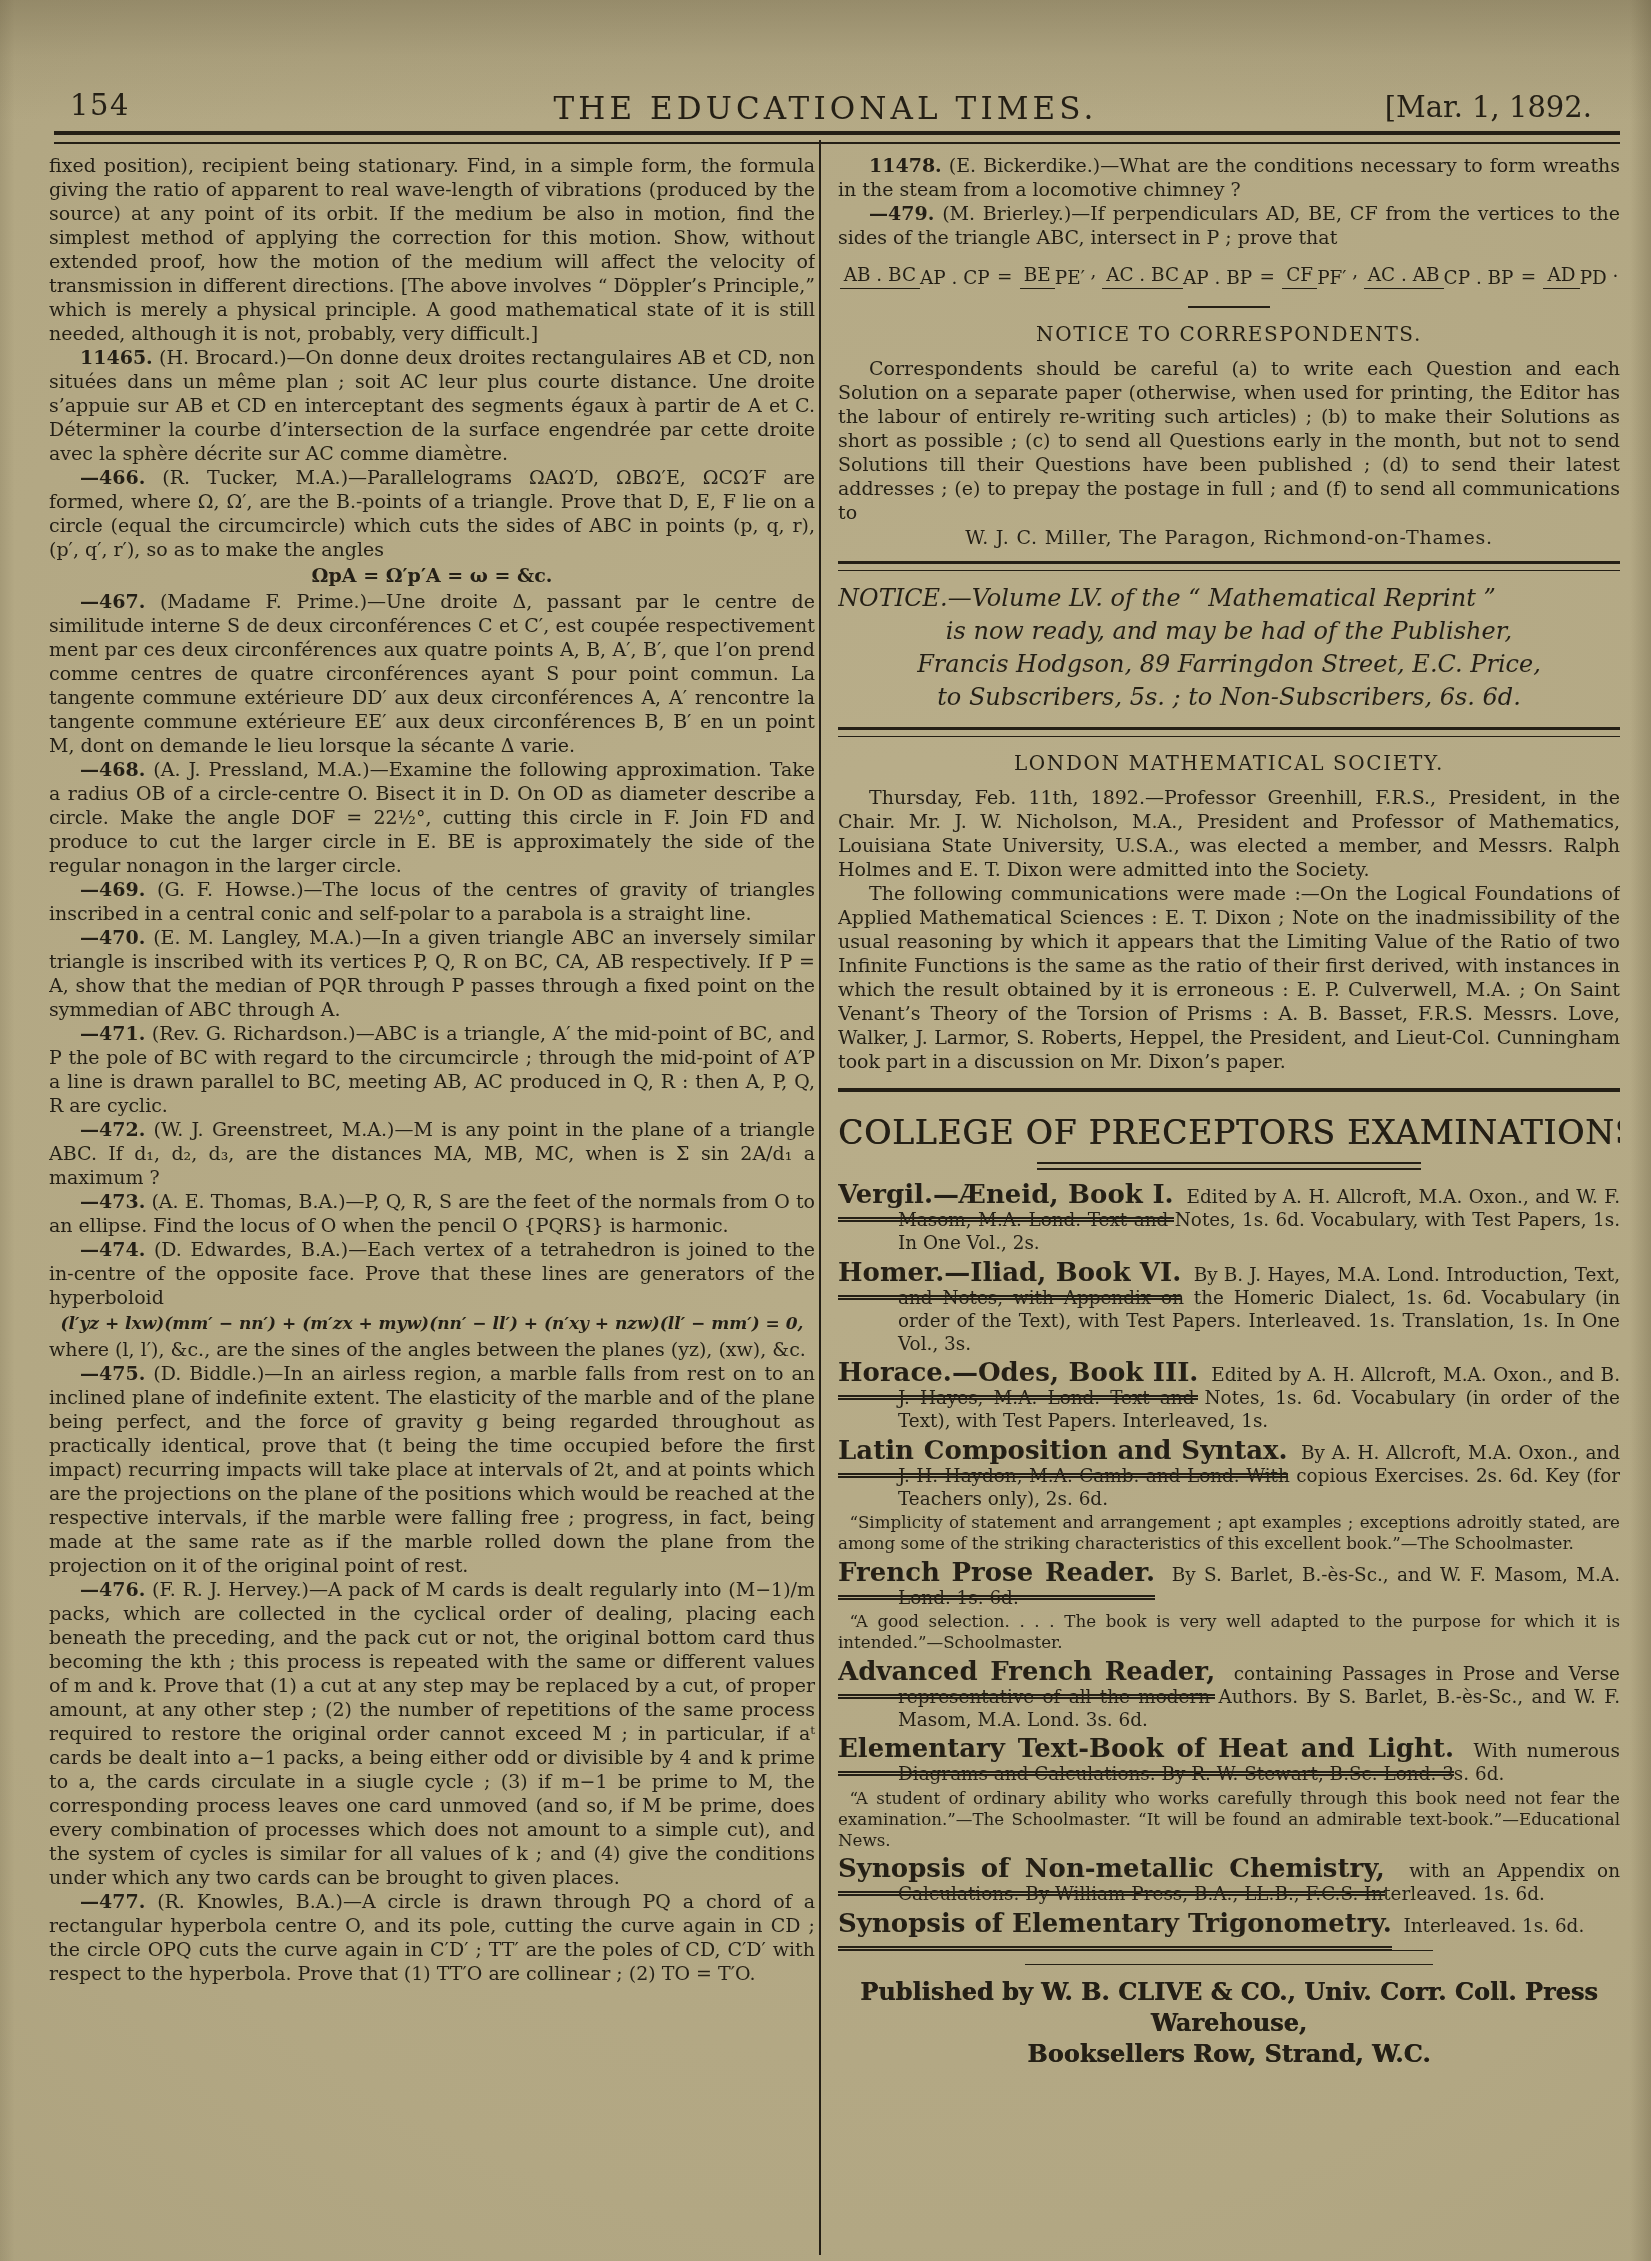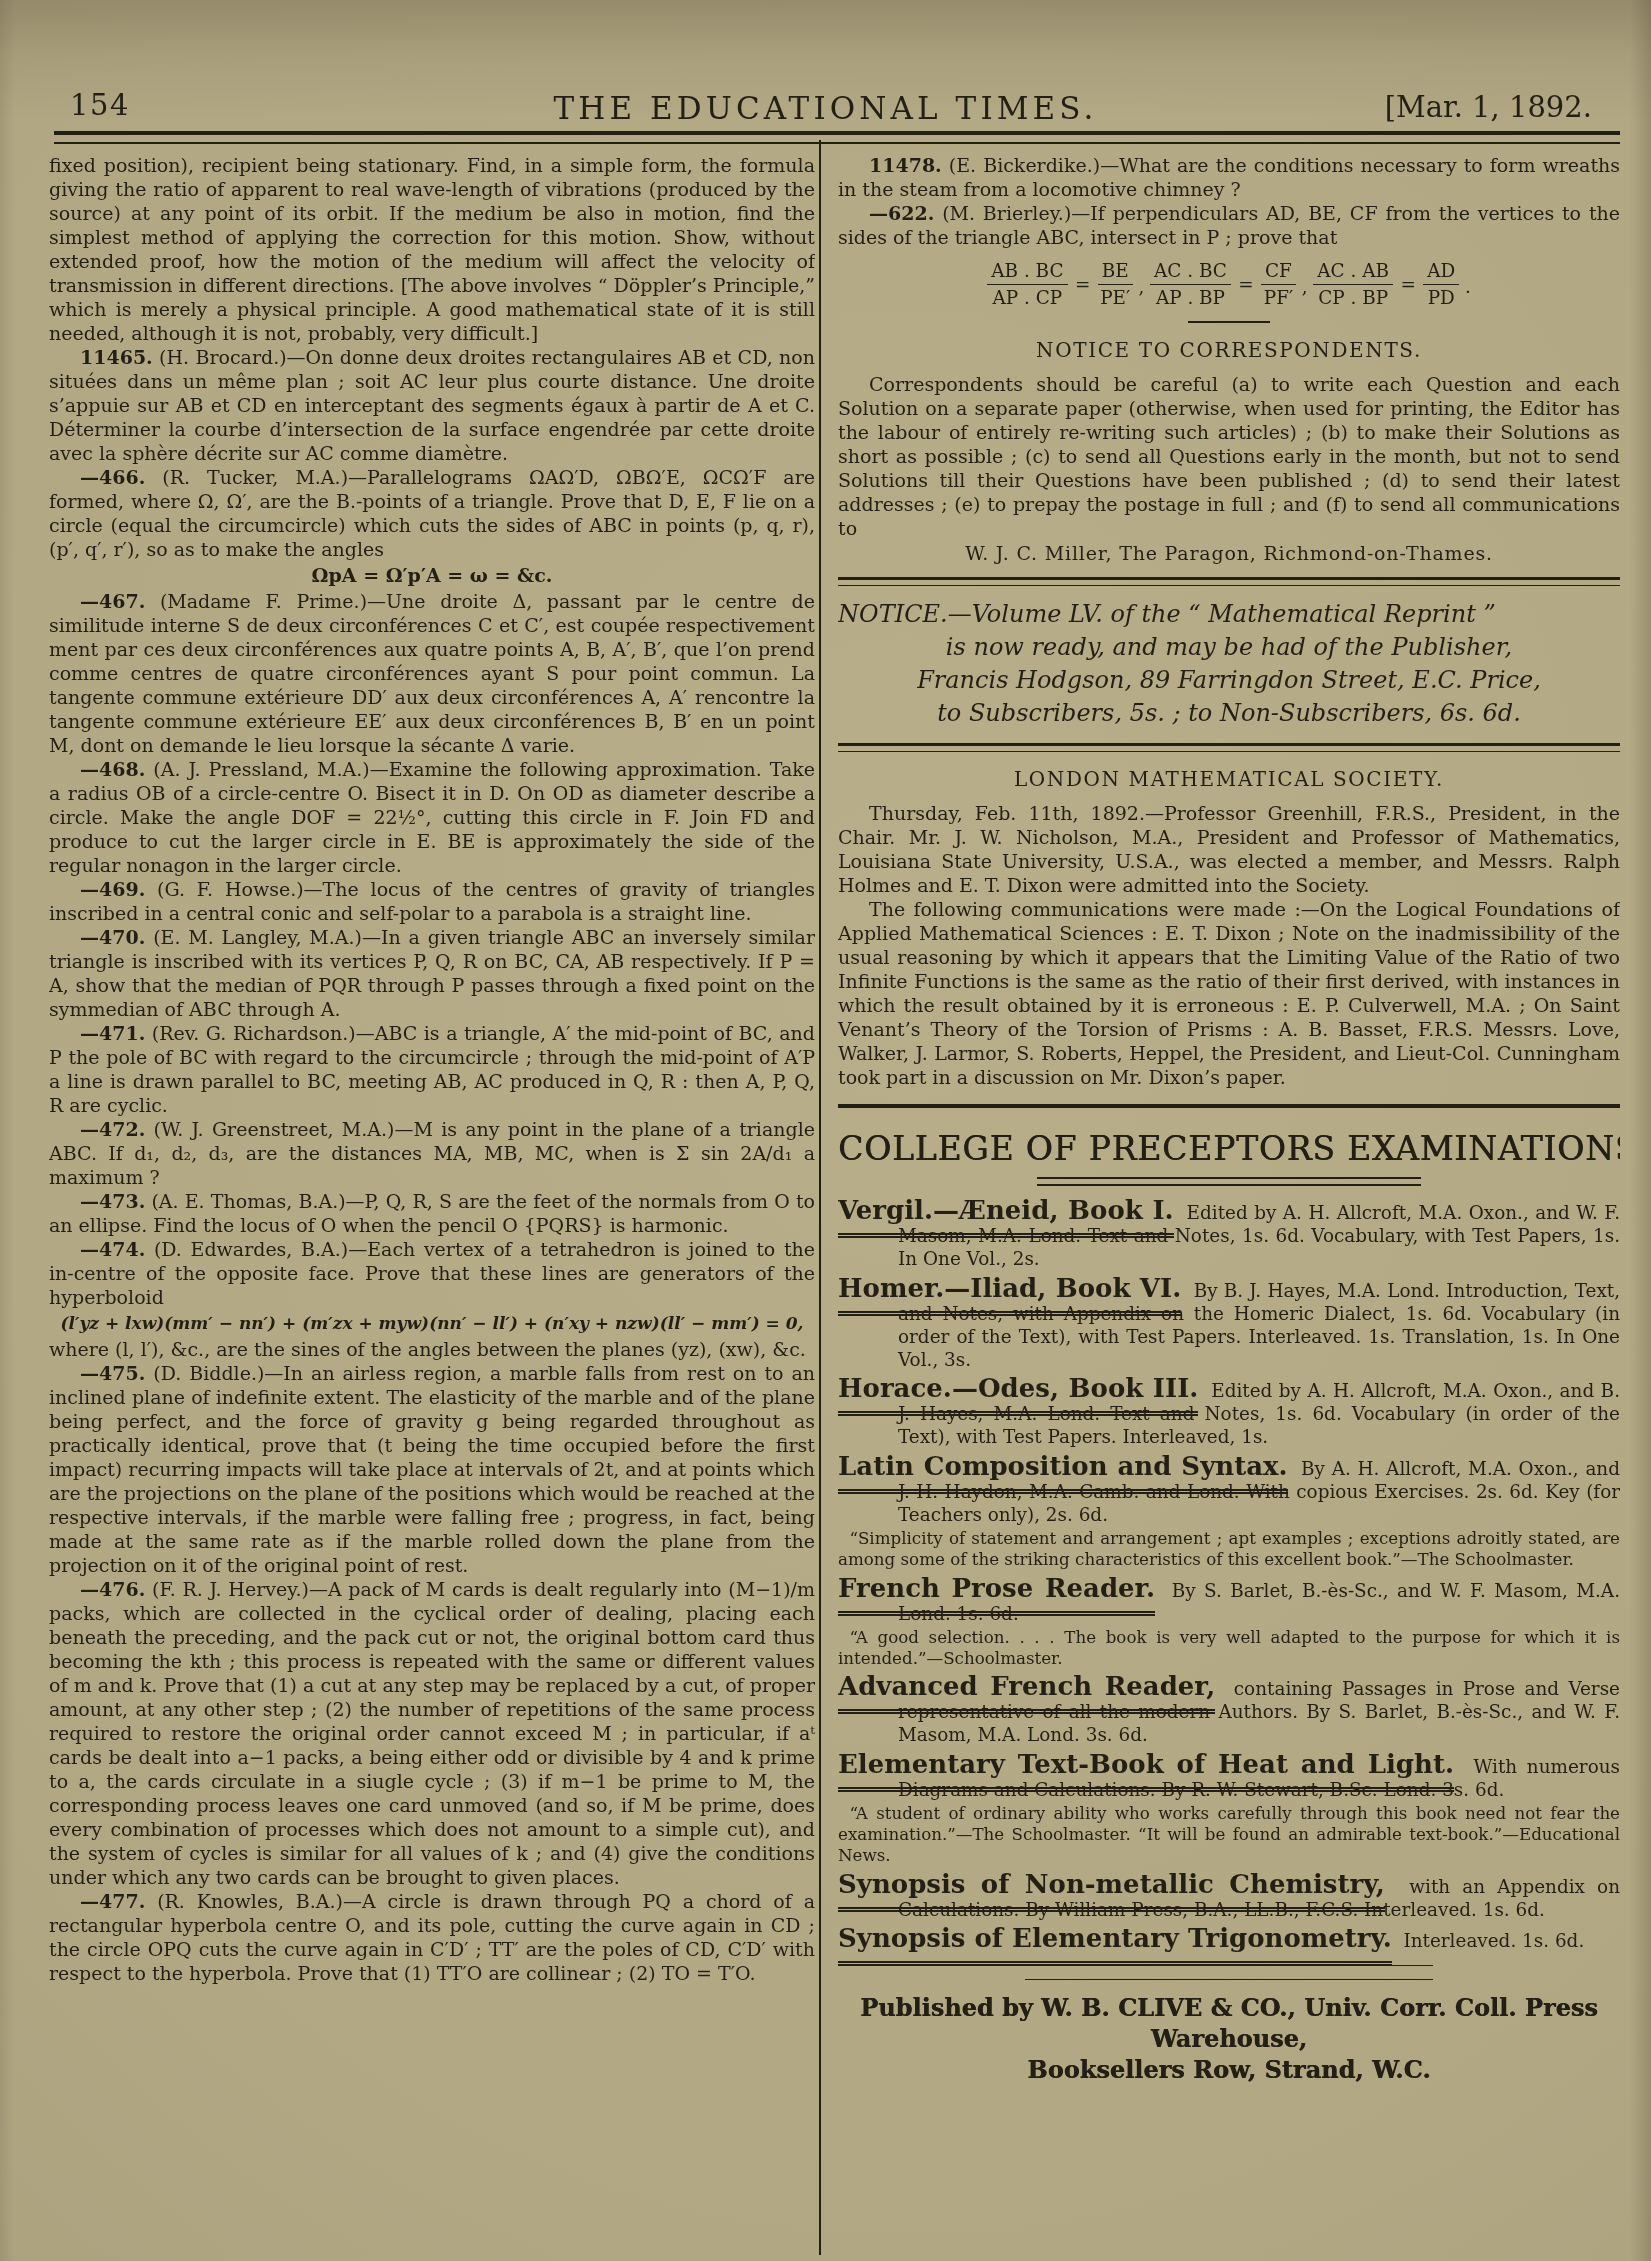--- a/index.html
+++ b/index.html
@@ -29,21 +29,21 @@
   p.q{margin:0;font-size:19px;line-height:24px;text-align:justify;text-indent:31px;}
   p.q.noindent{text-indent:0;}
   .qgap{margin-top:7.3px;}
   .qnum{font-weight:bold;}
   p.formula{text-align:center;text-indent:0;margin:2.4px 0 1.6px;font-weight:bold;}
   p.formula.small{font-size:17px;letter-spacing:0;}
   .it{font-style:italic;}
   
   .eqrow{display:flex;justify-content:center;align-items:center;gap:5.7px;
     font-size:18.4px;margin:11.4px 0 3.3px;text-indent:0;}
-  .frac{display:inline-flex;flex-direction:column;text-align:center;line-height:1.15;}
+  .frac{display:inline-flex;flex-direction:row;text-align:center;line-height:1.15;}
   .frac .fnum{border-bottom:1.6px solid #241f15;padding:0 4.1px 2.4px;display:block;}
   .frac .fden{padding-top:2.4px;display:block;}
   .eqsign{padding:0 1.6px;}
   .eqcomma{align-self:flex-end;padding-bottom:11.4px;}
   
   .rule-short{width:82px;border-top:2.4px solid #241f15;margin:13px auto 11.4px;}
   .rule-double{height:5.7px;border-top:3.3px solid #241f15;border-bottom:1.6px solid #241f15;margin:13px 0 11.4px;}
   .rule-thick{border-top:4.1px solid #241f15;margin:14.7px 0 0;}
   .rule-double-short{width:384px;height:4.9px;border-top:2.4px solid #241f15;border-bottom:2.4px solid #241f15;margin:9.8px auto 13px;}
   .rule-mid{width:408px;border-top:1.6px solid #241f15;margin:13px auto 9.8px;}
@@ -106,21 +106,21 @@
     <p class="q qgap"><span class="qnum">—475.</span> <span>(D. Biddle.)—In an airless region, a marble falls from rest on to an inclined plane of indefinite extent. The elasticity of the marble and of the plane being perfect, and the force of gravity g being regarded throughout as practically identical, prove that (t being the time occupied before the first impact) recurring impacts will take place at intervals of 2t, and at points which are the projections on the plane of the positions which would be reached at the respective intervals, if the marble were falling free ; progress, in fact, being made at the same rate as if the marble rolled down the plane from the projection on it of the original point of rest.</span></p>
 
     <p class="q qgap"><span class="qnum">—476.</span> <span>(F. R. J. Hervey.)—A pack of M cards is dealt regularly into (M−1)/m packs, which are collected in the cyclical order of dealing, placing each beneath the preceding, and the pack cut or not, the original bottom card thus becoming the kth ; this process is repeated with the same or different values of m and k. Prove that (1) a cut at any step may be replaced by a cut, of proper amount, at any other step ; (2) the number of repetitions of the same process required to restore the original order cannot exceed M ; in particular, if aᵗ cards be dealt into a−1 packs, a being either odd or divisible by 4 and k prime to a, the cards circulate in a siugle cycle ; (3) if m−1 be prime to M, the corresponding process leaves one card unmoved (and so, if M be prime, does every combination of processes which does not amount to a simple cut), and the system of cycles is similar for all values of k ; and (4) give the conditions under which any two cards can be brought to given places.</span></p>
 
     <p class="q qgap"><span class="qnum">—477.</span> <span>(R. Knowles, B.A.)—A circle is drawn through PQ a chord of a rectangular hyperbola centre O, and its pole, cutting the curve again in CD ; the circle OPQ cuts the curve again in C′D′ ; TT′ are the poles of CD, C′D′ with respect to the hyperbola. Prove that (1) TT′O are collinear ; (2) TO = T′O.</span></p>
   </div>
 
   <div class="col col-right">
     <p class="q"><span class="qnum">11478.</span> <span>(E. Bickerdike.)—What are the conditions necessary to form wreaths in the steam from a locomotive chimney ?</span></p>
 
-    <p class="q qgap"><span class="qnum">—622.</span> <span>(M. Brierley.)—If perpendiculars AD, BE, CF from the vertices to the sides of the triangle ABC, intersect in P ; prove that</span></p>
+    <p class="q qgap"><span class="qnum">—479.</span> <span>(M. Brierley.)—If perpendiculars AD, BE, CF from the vertices to the sides of the triangle ABC, intersect in P ; prove that</span></p>
 
     <div class="eqrow">
       <span class="frac">
           <span class="fnum">AB . BC</span>
           <span class="fden">AP . CP</span>
         </span>
       <span class="eqsign">=</span>
       <span class="frac">
           <span class="fnum">BE</span>
           <span class="fden">PE′</span>

